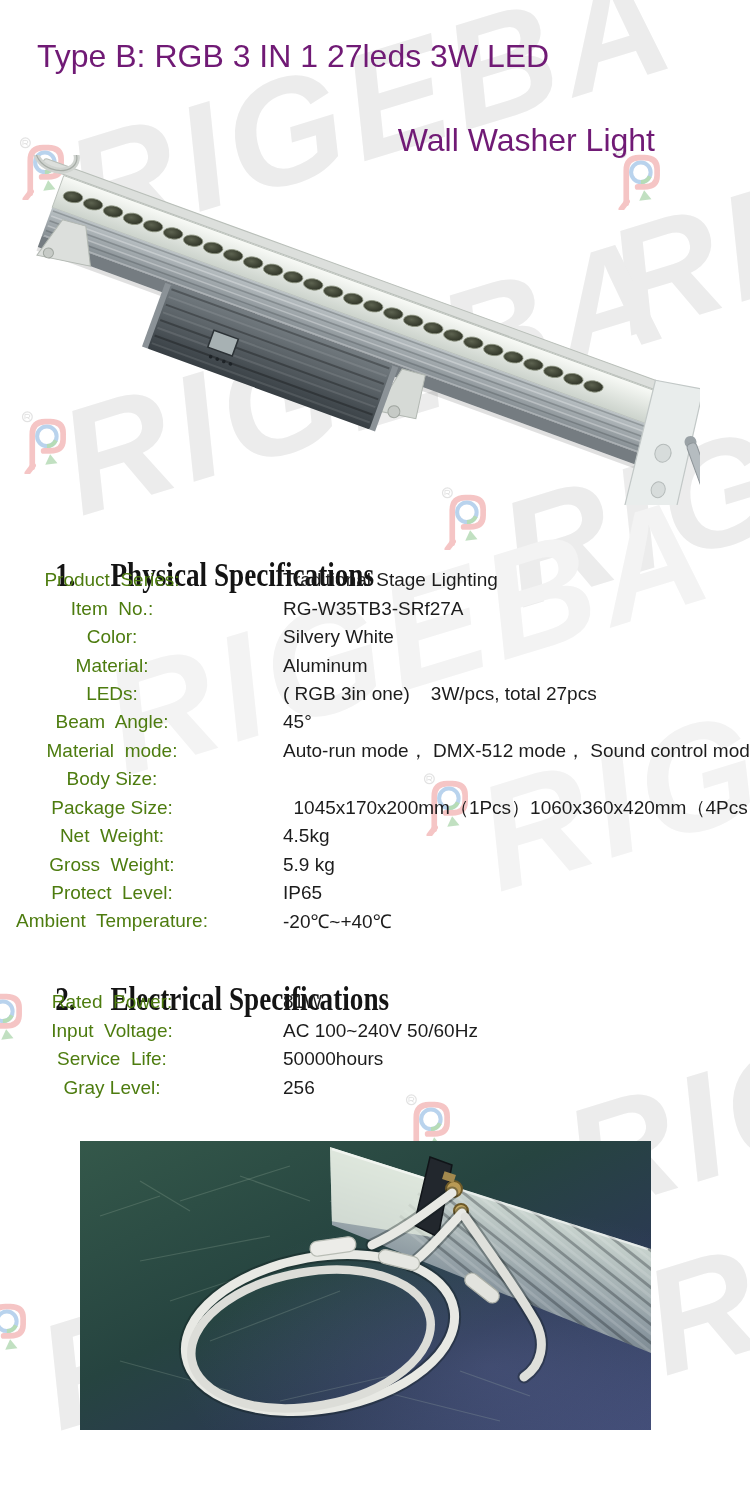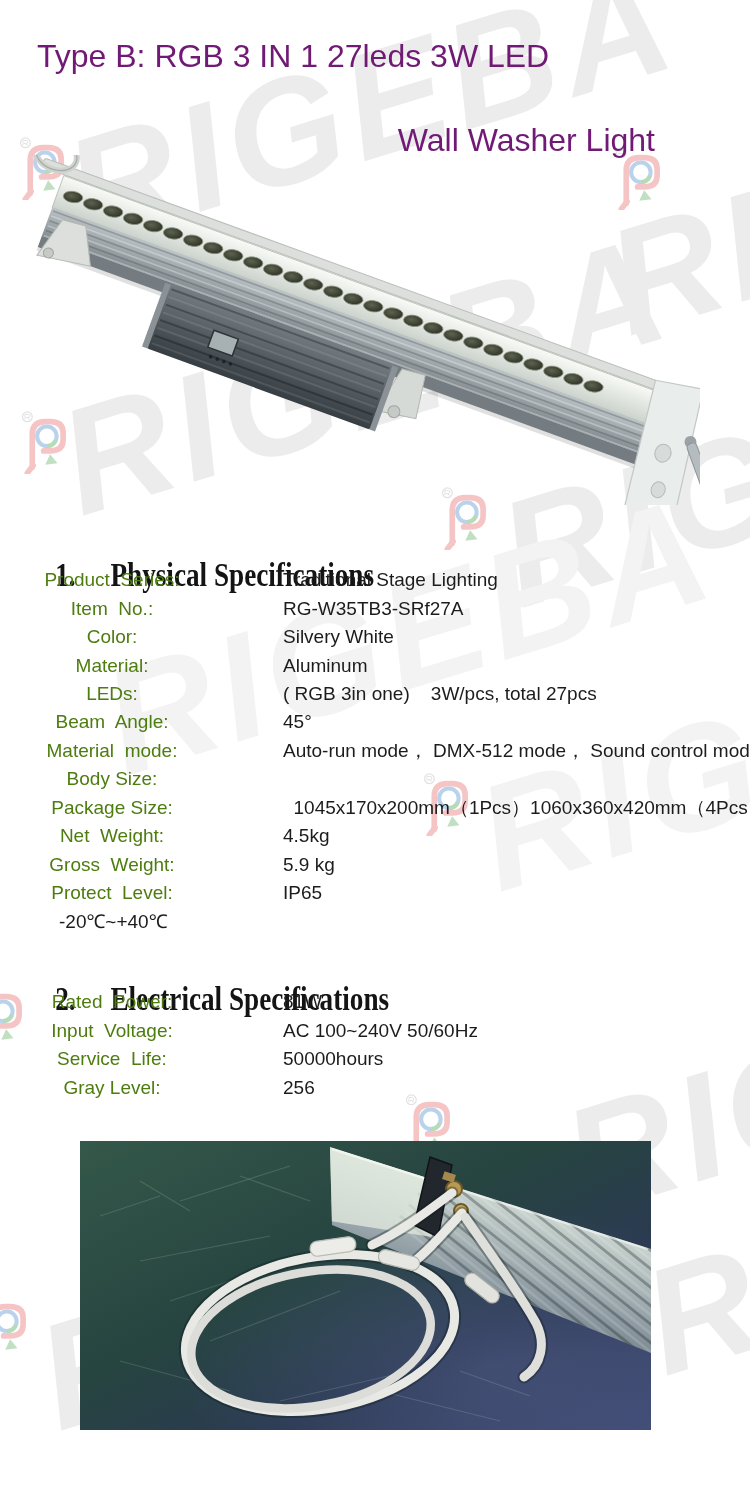--- a/index.html
+++ b/index.html
@@ -245,20 +245,21 @@
       </div>
     <div class="spec-row">
         <span class="spec-label">Gross  Weight:</span>
         <span class="spec-value">5.9 kg</span>
       </div>
     <div class="spec-row">
         <span class="spec-label">Protect  Level:</span>
         <span class="spec-value">IP65</span>
       </div>
     <div class="spec-row">
+        <span class="spec-label">Ambient  Temperature:</span>
         <span class="spec-value">-20℃~+40℃</span>
       </div>
   </div>
 
   <div class="sec-heading" style="top:936px;">
     <span class="sec-num">2.</span><span>Electrical Specifications</span>
   </div>
 
   <div class="spec-rows" style="top:988px;">
     <div class="spec-row">

